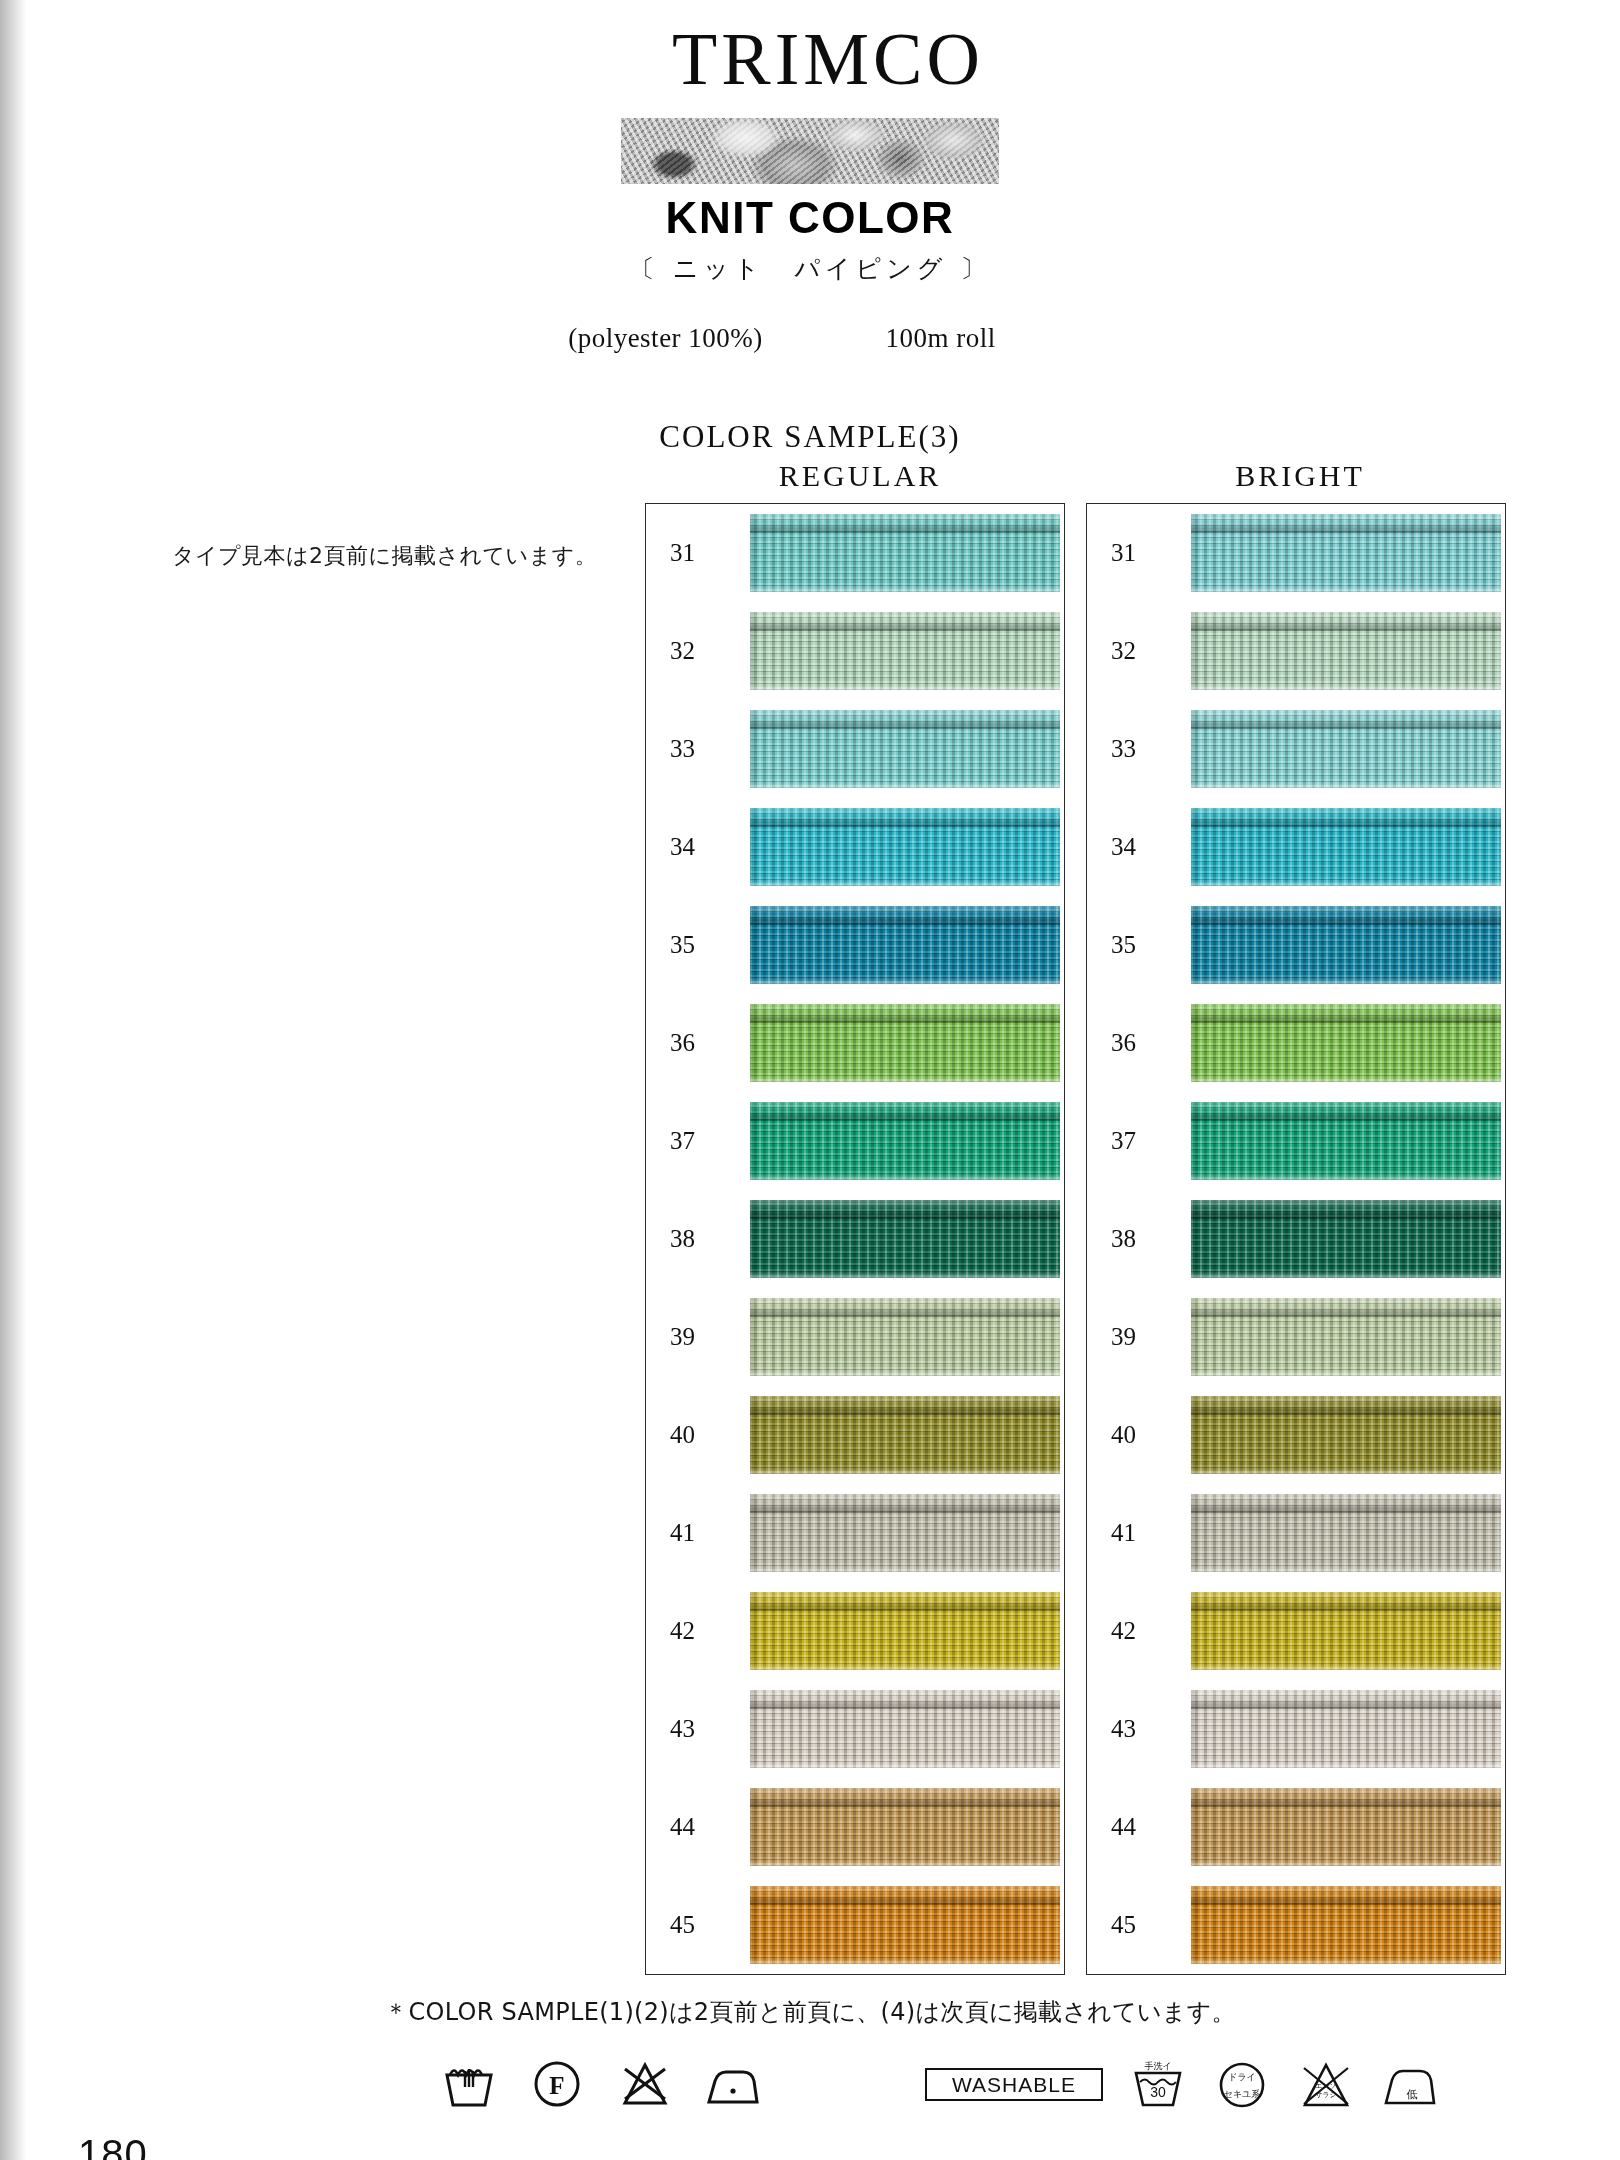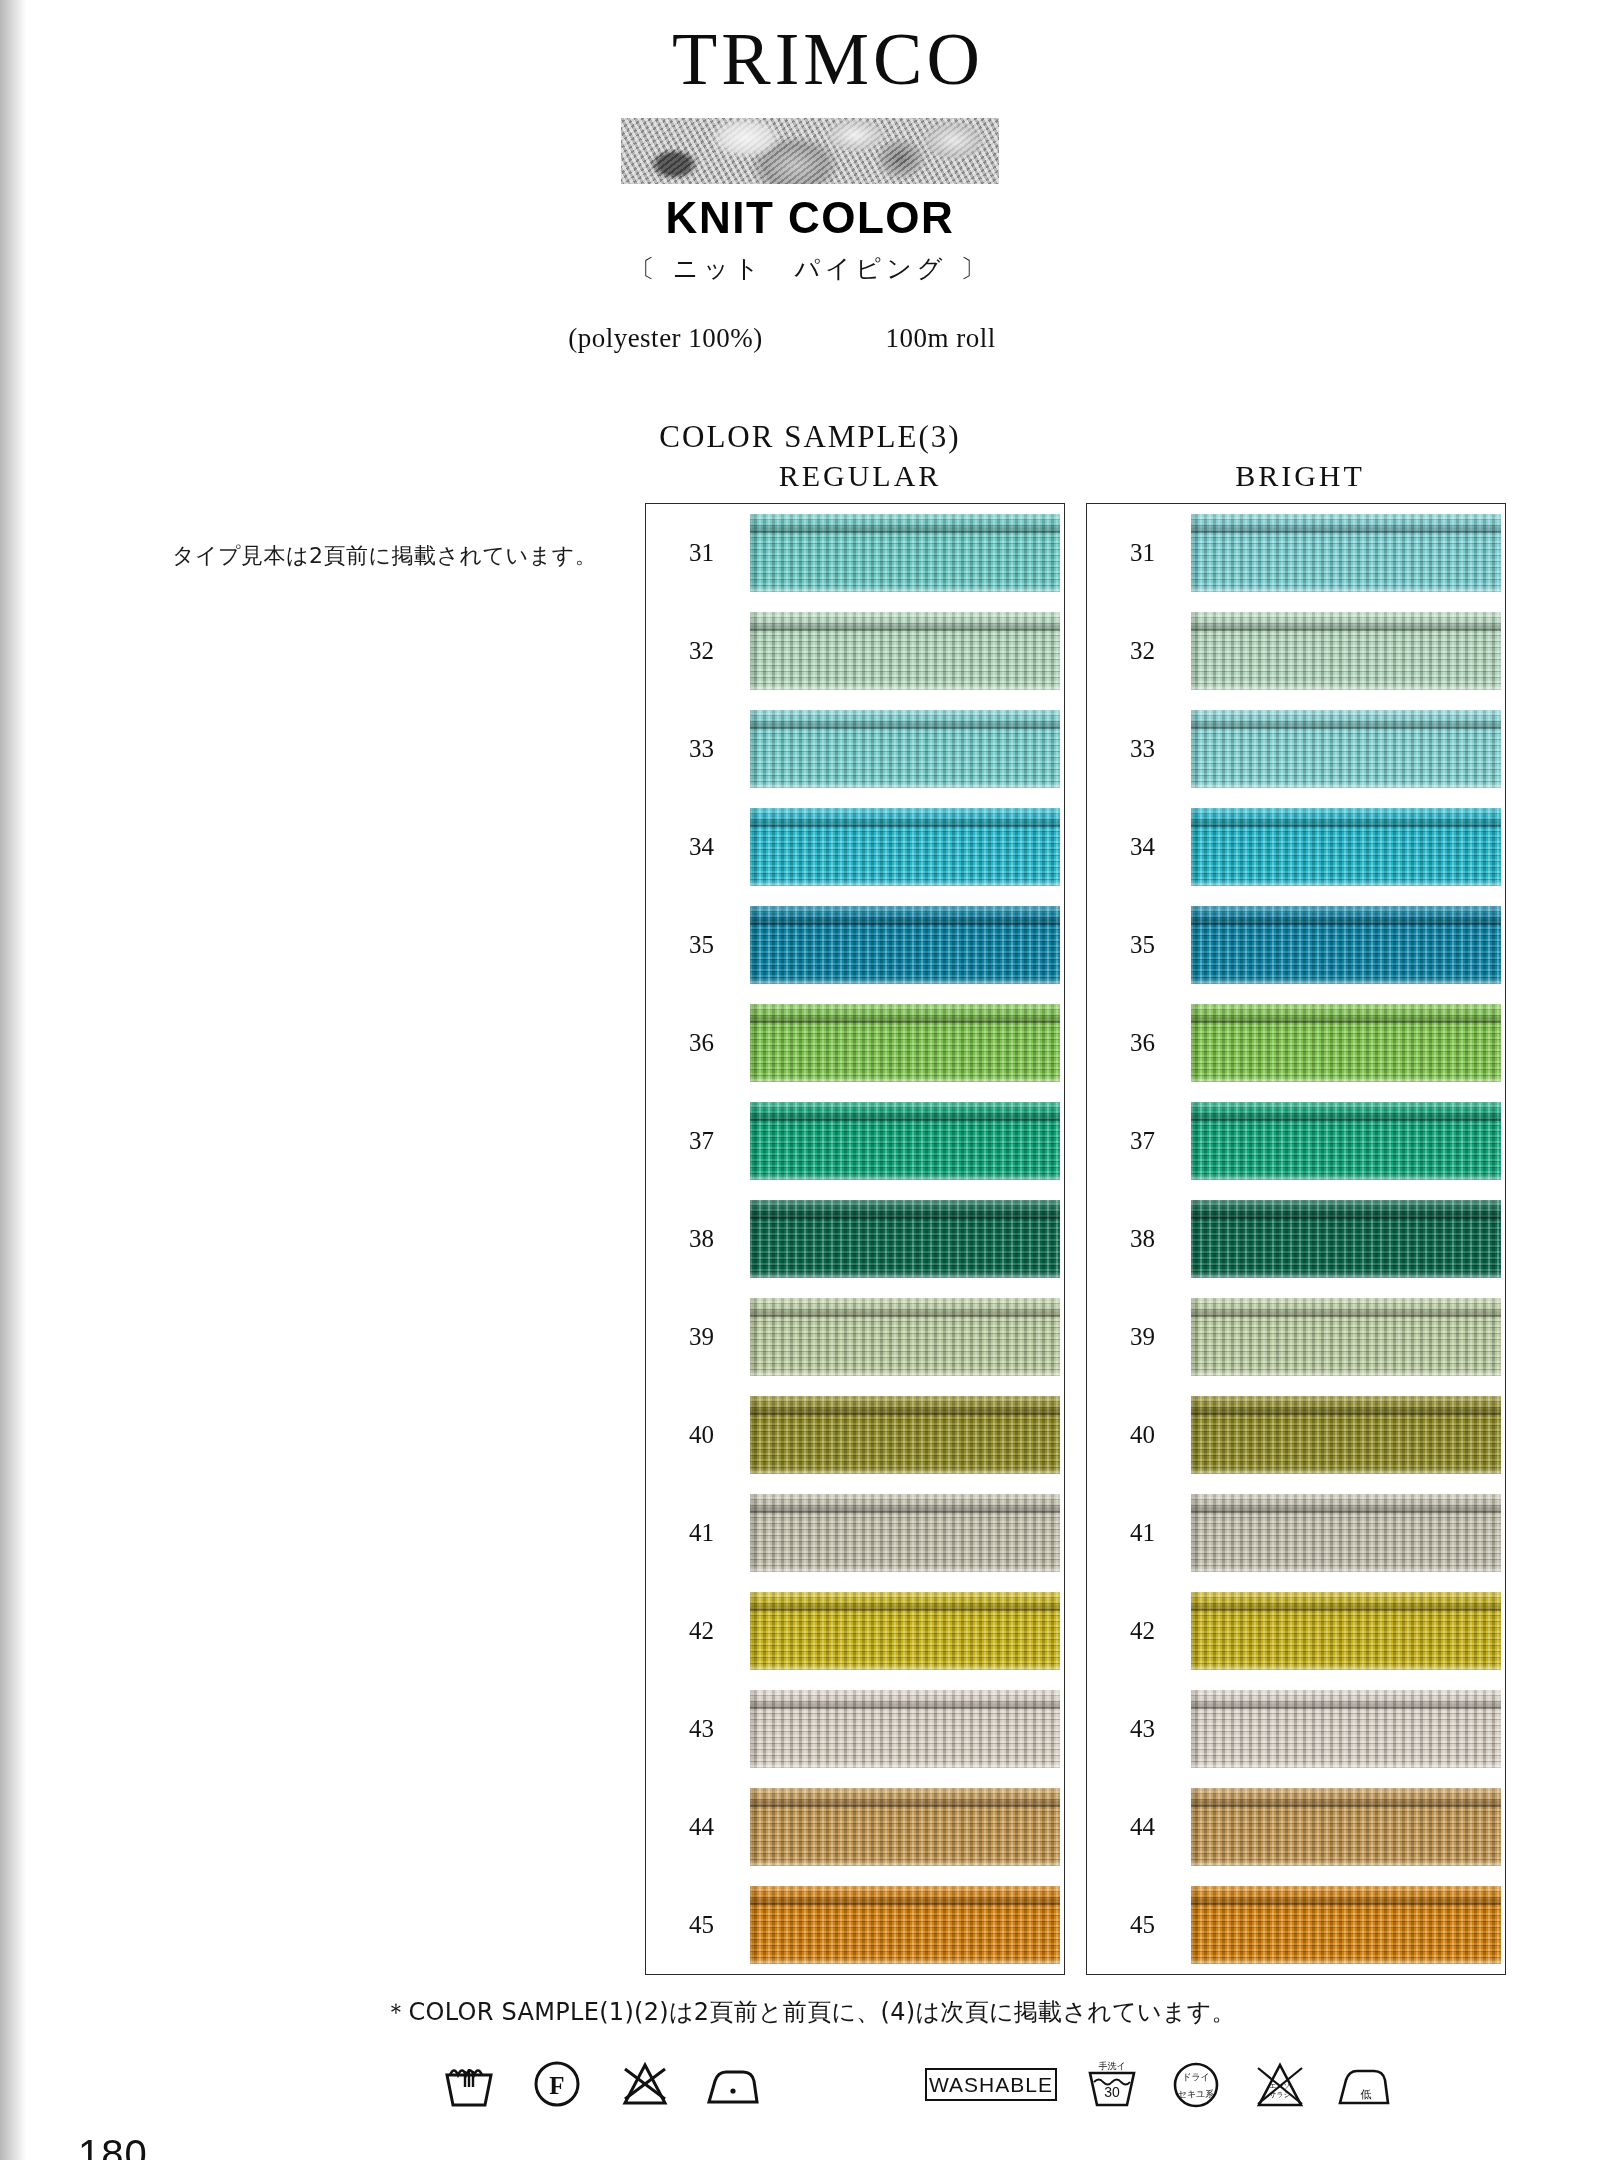--- a/index.html
+++ b/index.html
@@ -53,21 +53,21 @@
   .col-head.bri{left:1085px;width:430px;}
 
   
   .panel{position:absolute;top:503px;height:1470px;border:1px solid #2a2a2a;background:#fff;}
   .panel.reg{left:645px;width:418px;}
   .panel.bri{left:1086px;width:418px;}
 
   .rows{position:absolute;left:0;top:0;width:100%;height:100%;}
   .row{position:absolute;left:0;width:100%;height:92px;}
   .row-num{position:absolute;left:24px;top:50%;transform:translateY(-50%);
-    font-family:"Liberation Serif",serif;font-size:25px;color:#111;width:44px;text-align:right;}
+    font-family:"Liberation Serif",serif;font-size:25px;color:#111;width:44px;text-align:left;}
   .swatch{position:absolute;right:4px;top:50%;transform:translateY(-50%);
     width:310px;height:78px;overflow:hidden;}
   .swatch .knit{position:absolute;inset:0;}
   
   .swatch .knit::before{content:"";position:absolute;inset:0;
     background:
       repeating-linear-gradient(90deg,rgba(255,255,255,.28) 0 2px,rgba(0,0,0,.00) 2px 4px,rgba(0,0,0,.20) 4px 7px,rgba(0,0,0,.00) 7px 9px);}
   .swatch .knit::after{content:"";position:absolute;inset:0;
     background:
       repeating-linear-gradient(0deg,rgba(0,0,0,.22) 0 1px,rgba(255,255,255,.16) 1px 3px,rgba(0,0,0,.04) 3px 6px);}
@@ -80,21 +80,21 @@
 
   
   .foot-note{position:absolute;left:0;right:0;top:1996px;text-align:center;
     font-family:"DejaVu Sans",serif;font-size:24px;color:#151515;letter-spacing:.3px;}
 
   .care{position:absolute;left:0;right:0;top:2055px;height:64px;}
   .care-left{position:absolute;left:440px;top:0;display:flex;gap:30px;align-items:center;}
   .care-right{position:absolute;left:925px;top:0;display:flex;gap:26px;align-items:center;}
   .sym{width:58px;height:58px;position:relative;}
   .sym svg{display:block;width:58px;height:58px;}
-  .washable{border:2px solid #111;padding:4px 2px;font-family:"Liberation Sans",sans-serif;
+  .washable{border:2px solid #111;padding:4px 25px;font-family:"Liberation Sans",sans-serif;
     font-size:21px;letter-spacing:1px;color:#111;line-height:1;}
 
   .bottom-note{position:absolute;left:0;right:0;top:2116px;text-align:center;
     font-family:"DejaVu Sans",serif;font-size:22px;color:#111;}
   .pageno{position:absolute;left:78px;top:2132px;font-family:"Liberation Sans",sans-serif;
     font-size:40px;color:#111;letter-spacing:1px;}
   .edge-shadow{position:absolute;left:0;top:0;bottom:0;width:26px;
     background:linear-gradient(90deg,#b7b7b7,#ffffff);}
 </style>
 </head>

